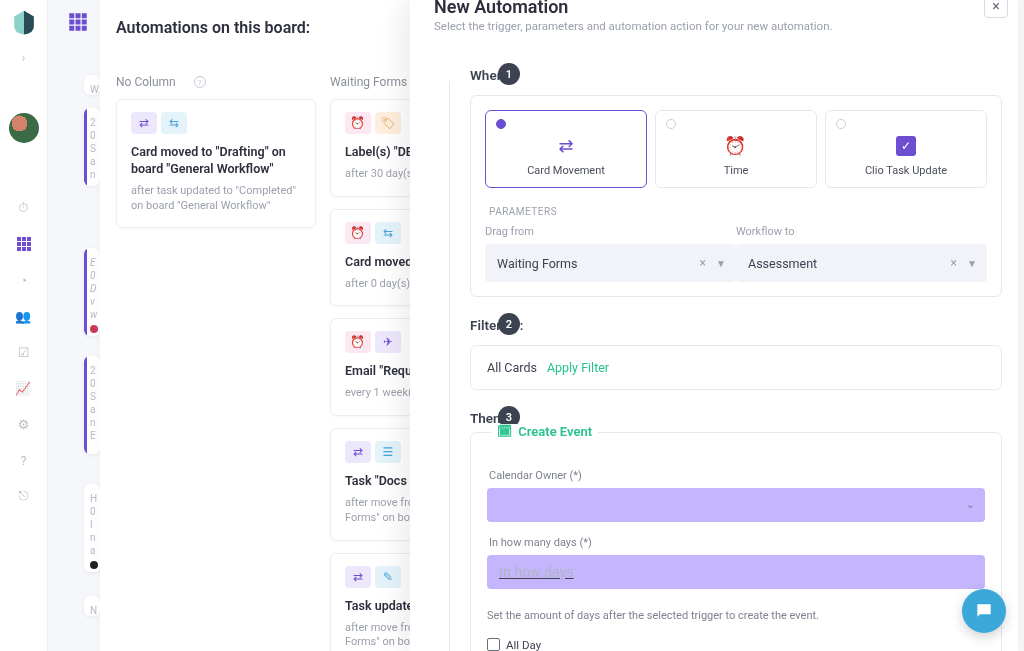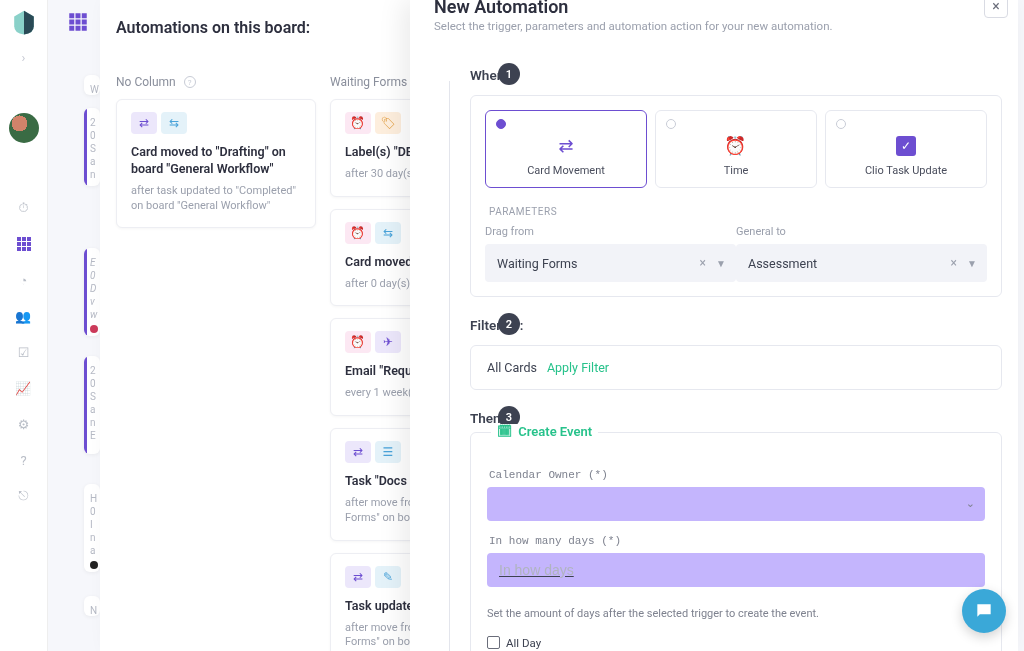--- a/index.html
+++ b/index.html
@@ -79,21 +79,21 @@
     font-weight: 600;
     color: #2d2f3e;
   }
   .col-wrap {
     display:flex;
     gap: 14px;
     padding: 0 16px;
     height: calc(100% - 60px);
   }
   .auto-col { width: 200px; flex-shrink: 0; }
-  .col-head { font-size: 12px; color: #8a8f9c; padding: 32px 0 10px 0; display:flex; align-items:center; gap:8px;}
+  .col-head { font-size: 12px; color: #8a8f9c; padding: 32px 0 10px 0; display:flex; align-items:center; gap:18px;}
   .info-dot { width:12px;height:12px;border-radius:50%;border:1px solid #c8ccd6;display:inline-flex;align-items:center;justify-content:center;font-size:8px;color:#c8ccd6;}
   .auto-card {
     background: #fff;
     border: 1px solid #edeef3;
     border-radius: 6px;
     padding: 12px 14px 14px 14px;
     margin-bottom: 12px;
     box-shadow: 0 1px 3px rgba(0,0,0,0.04);
   }
   .badge-row { display:flex; gap:4px; margin-bottom:10px; }
@@ -190,21 +190,21 @@
   .filter-box {
     border:1px solid #e6e8ef; border-radius:6px; padding:14px 16px;
     font-size:12.5px; color:#3d4251; display:flex; gap:10px;
   }
   .apply-link { color:#27c28b; cursor:pointer;}
 
   .then-section .create-hdr {
     color:#27c28b; font-size:13px; font-weight:600;
     display:flex; gap:6px; align-items:center; margin-bottom:12px; margin-left:4px;
   }
-  .form-lbl { font-size:11px; color:#7e828f; margin:8px 0 6px 2px;font-family:Liberation Mono, monospace;}
+  .form-lbl { font-size:11px; color:#7e828f; margin:8px 0 6px 2px;}
   .wide-select, .wide-input {
     width:100%; background:#c4b5fd; border:none; border-radius:4px;
     height:34px; padding:0 12px; font-size:14px; color:#3d4251;
     appearance:none; outline:none;text-decoration:underline;
   }
   .wide-input::placeholder { color:#b0b4c0; }
   .sel-wrap { position:relative; }
   .sel-wrap .caret2 { position:absolute; right:10px; top:10px; color:#7e828f; font-size:11px;}
   .help-txt { font-size:11px; color:#7e828f; margin-top:20px;}
   .cb-row { display:flex; align-items:center; gap:6px; margin-top:16px; font-size:11.5px; color:#3d4251;}
@@ -409,21 +409,21 @@
         <div class="param-row">
           <div class="param-col">
             <div class="param-lbl">Drag from</div>
             <div class="select-box">
               <span>Waiting Forms</span>
               <span class="sel-x">×</span>
               <span class="sel-caret">▼</span>
             </div>
           </div>
           <div class="param-col">
-            <div class="param-lbl">General to</div>
+            <div class="param-lbl">Workflow to</div>
             <div class="select-box">
               <span>Assessment</span>
               <span class="sel-x">×</span>
               <span class="sel-caret">▼</span>
             </div>
           </div>
         </div>
       </div>
     </div>
 

